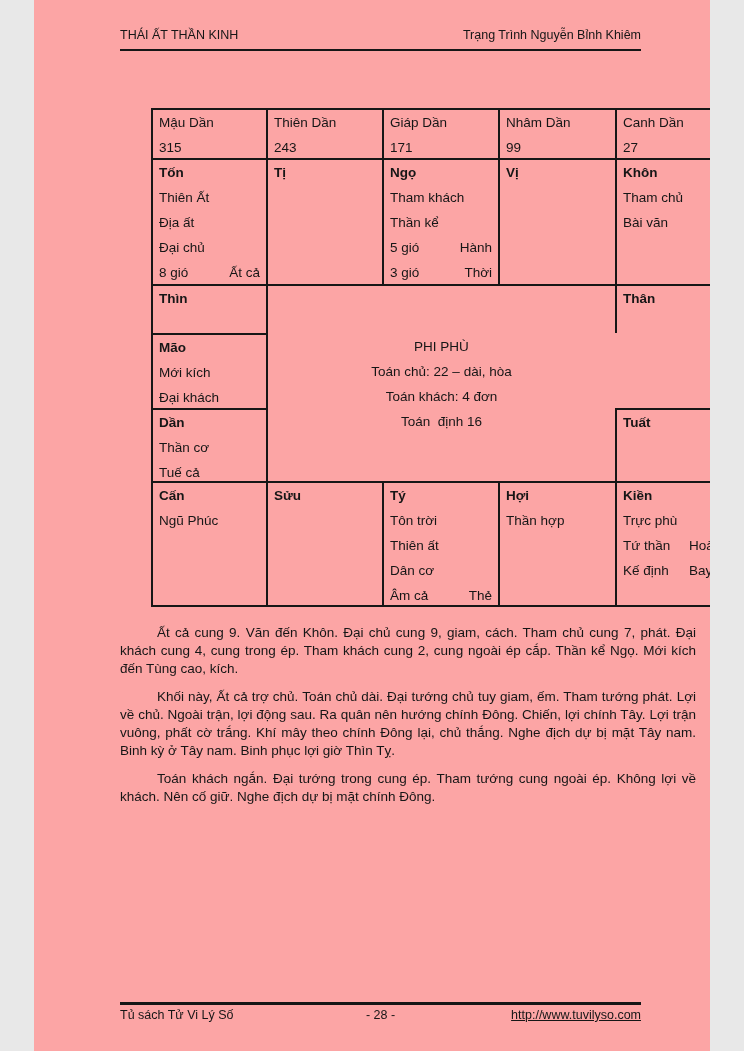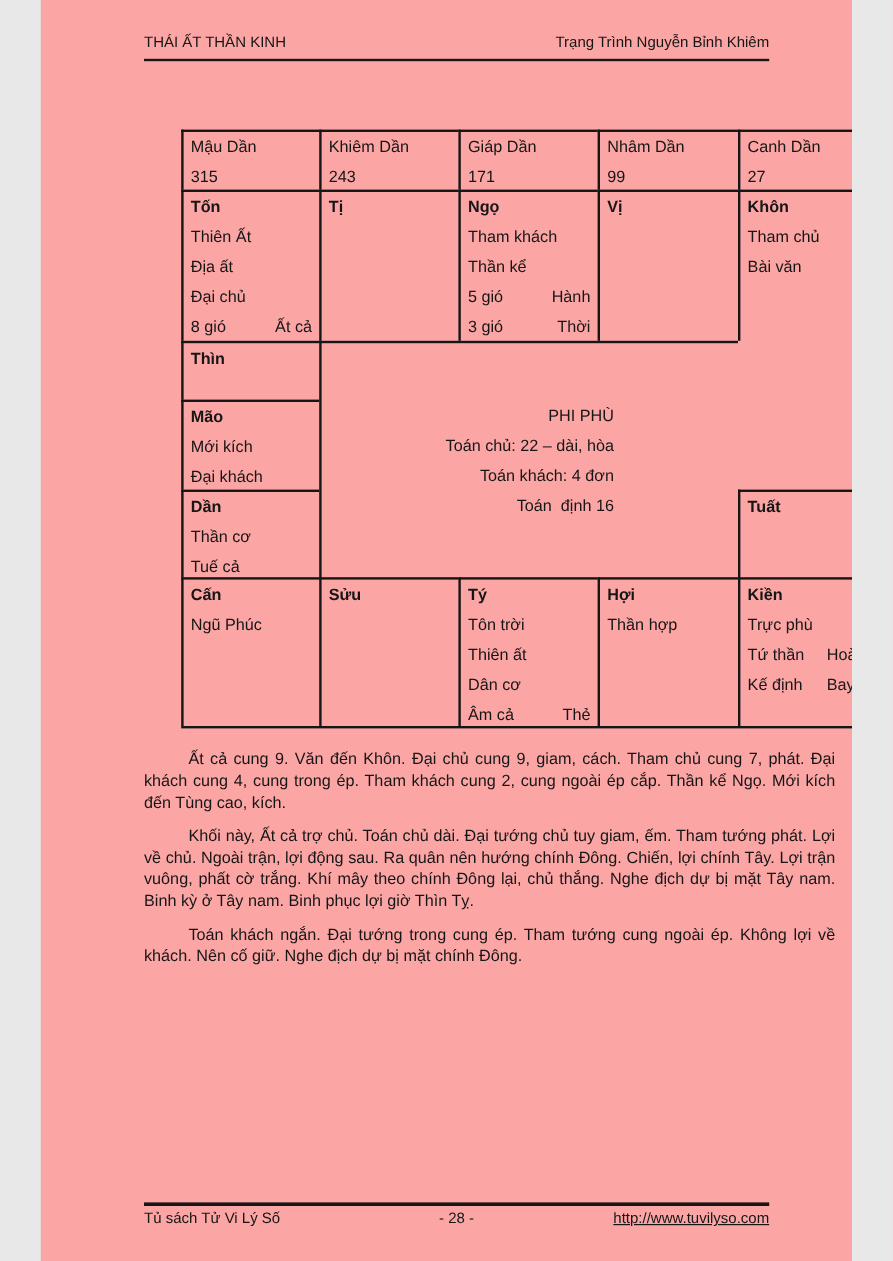--- a/index.html
+++ b/index.html
@@ -49,21 +49,21 @@
   .a-y1{grid-area:1/1}.a-y2{grid-area:1/2}.a-y3{grid-area:1/3}.a-y4{grid-area:1/4}.a-y5{grid-area:1/5}
   .a-ton{grid-area:2/1}.a-ti{grid-area:2/2}.a-ngo{grid-area:2/3}.a-vi{grid-area:2/4}.a-khon{grid-area:2/5}
   .a-thin{grid-area:3/1}.a-than{grid-area:3/5}
   .a-mao{grid-area:4/1}.a-dau{grid-area:4/5}
   .a-dan{grid-area:5/1}.a-tuat{grid-area:5/5}
   .a-can{grid-area:6/1}.a-suu{grid-area:6/2}.a-ty{grid-area:6/3}.a-hoi{grid-area:6/4}.a-kien{grid-area:6/5}
   .a-center{grid-area:3/2/6/5}
 
   .center-cell {
     display: flex; align-items: center; justify-content: center;
-    text-align: right;
+    text-align: center;
   }
 
   
   .body-text {
     position: absolute; left: 86px; top: 624px; width: 576px;
     font-size: 13.5px; line-height: 18px;
     text-align: justify;
   }
   .body-text p { text-indent: 37px; margin-bottom: 10px; }
 
@@ -90,21 +90,21 @@
     <span>Trạng Trình Nguyễn Bỉnh Khiêm</span>
   </div>
 
   <div class="chart-table">
 
     <div class="cell ycell a-y1">
       <div>Mậu Dần</div>
       <div>315</div>
     </div>
     <div class="cell ycell a-y2">
-      <div>Khiêm Dần</div>
+      <div>Thiên Dần</div>
       <div>243</div>
     </div>
     <div class="cell ycell a-y3">
       <div>Giáp Dần</div>
       <div>171</div>
     </div>
     <div class="cell ycell a-y4">
       <div>Nhâm Dần</div>
       <div>99</div>
     </div>
@@ -143,20 +143,23 @@
       <div class="cell-label">Vị</div>
     </div>
     <div class="cell a-khon">
       <div class="cell-label">Khôn</div>
       <div>Tham chủ</div>
       <div>Bài văn</div>
     </div>
 
     <div class="cell a-thin">
       <div class="cell-label">Thìn</div>
+    </div>
+    <div class="cell a-than">
+      <div class="cell-label">Thân</div>
     </div>
     <div class="cell a-mao">
       <div class="cell-label">Mão</div>
       <div>Mới kích</div>
       <div>Đại khách</div>
     </div>
     <div class="cell a-dan">
       <div class="cell-label">Dần</div>
       <div>Thần cơ</div>
       <div>Tuế cả</div>

